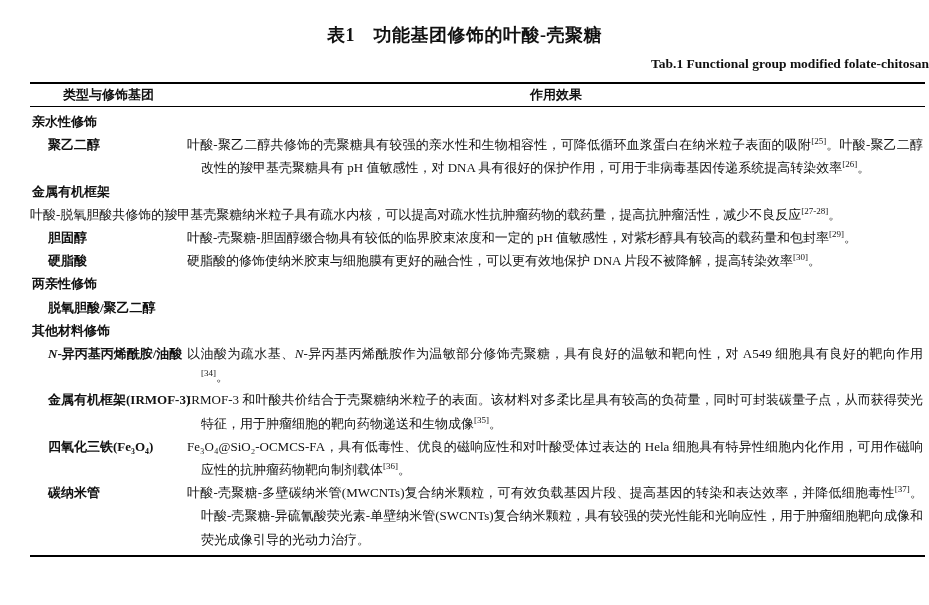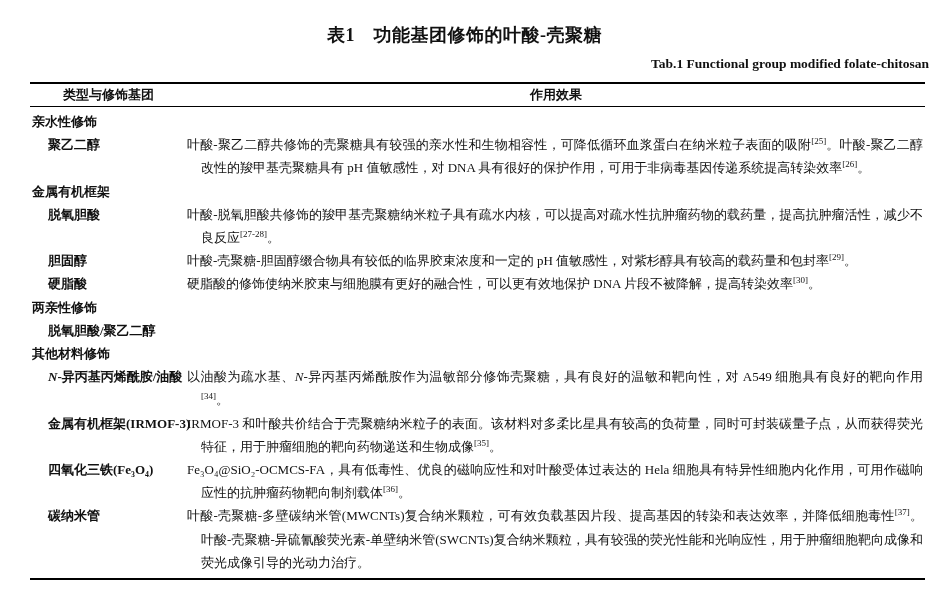--- a/index.html
+++ b/index.html
@@ -104,21 +104,20 @@
         </div>
         <div class="row item">
           <div class="cell-label">聚乙二醇</div>
           <div class="cell-effect">叶酸-聚乙二醇共修饰的壳聚糖具有较强的亲水性和生物相容性，可降低循环血浆蛋白在纳米粒子表面的吸附<sup>[25]</sup>。叶酸-聚乙二醇改性的羧甲基壳聚糖具有 pH 值敏感性，对 DNA 具有很好的保护作用，可用于非病毒基因传递系统提高转染效率<sup>[26]</sup>。</div>
         </div>
         <div class="row section">
           <div class="cell-label">金属有机框架</div>
           <div class="cell-effect"></div>
         </div>
         <div class="row item">
-          <div class="cell-label">脱氧胆酸</div>
           <div class="cell-effect">叶酸-脱氧胆酸共修饰的羧甲基壳聚糖纳米粒子具有疏水内核，可以提高对疏水性抗肿瘤药物的载药量，提高抗肿瘤活性，减少不良反应<sup>[27-28]</sup>。</div>
         </div>
         <div class="row item">
           <div class="cell-label">胆固醇</div>
           <div class="cell-effect">叶酸-壳聚糖-胆固醇缀合物具有较低的临界胶束浓度和一定的 pH 值敏感性，对紫杉醇具有较高的载药量和包封率<sup>[29]</sup>。</div>
         </div>
         <div class="row item">
           <div class="cell-label">硬脂酸</div>
           <div class="cell-effect">硬脂酸的修饰使纳米胶束与细胞膜有更好的融合性，可以更有效地保护 DNA 片段不被降解，提高转染效率<sup>[30]</sup>。</div>
         </div>

